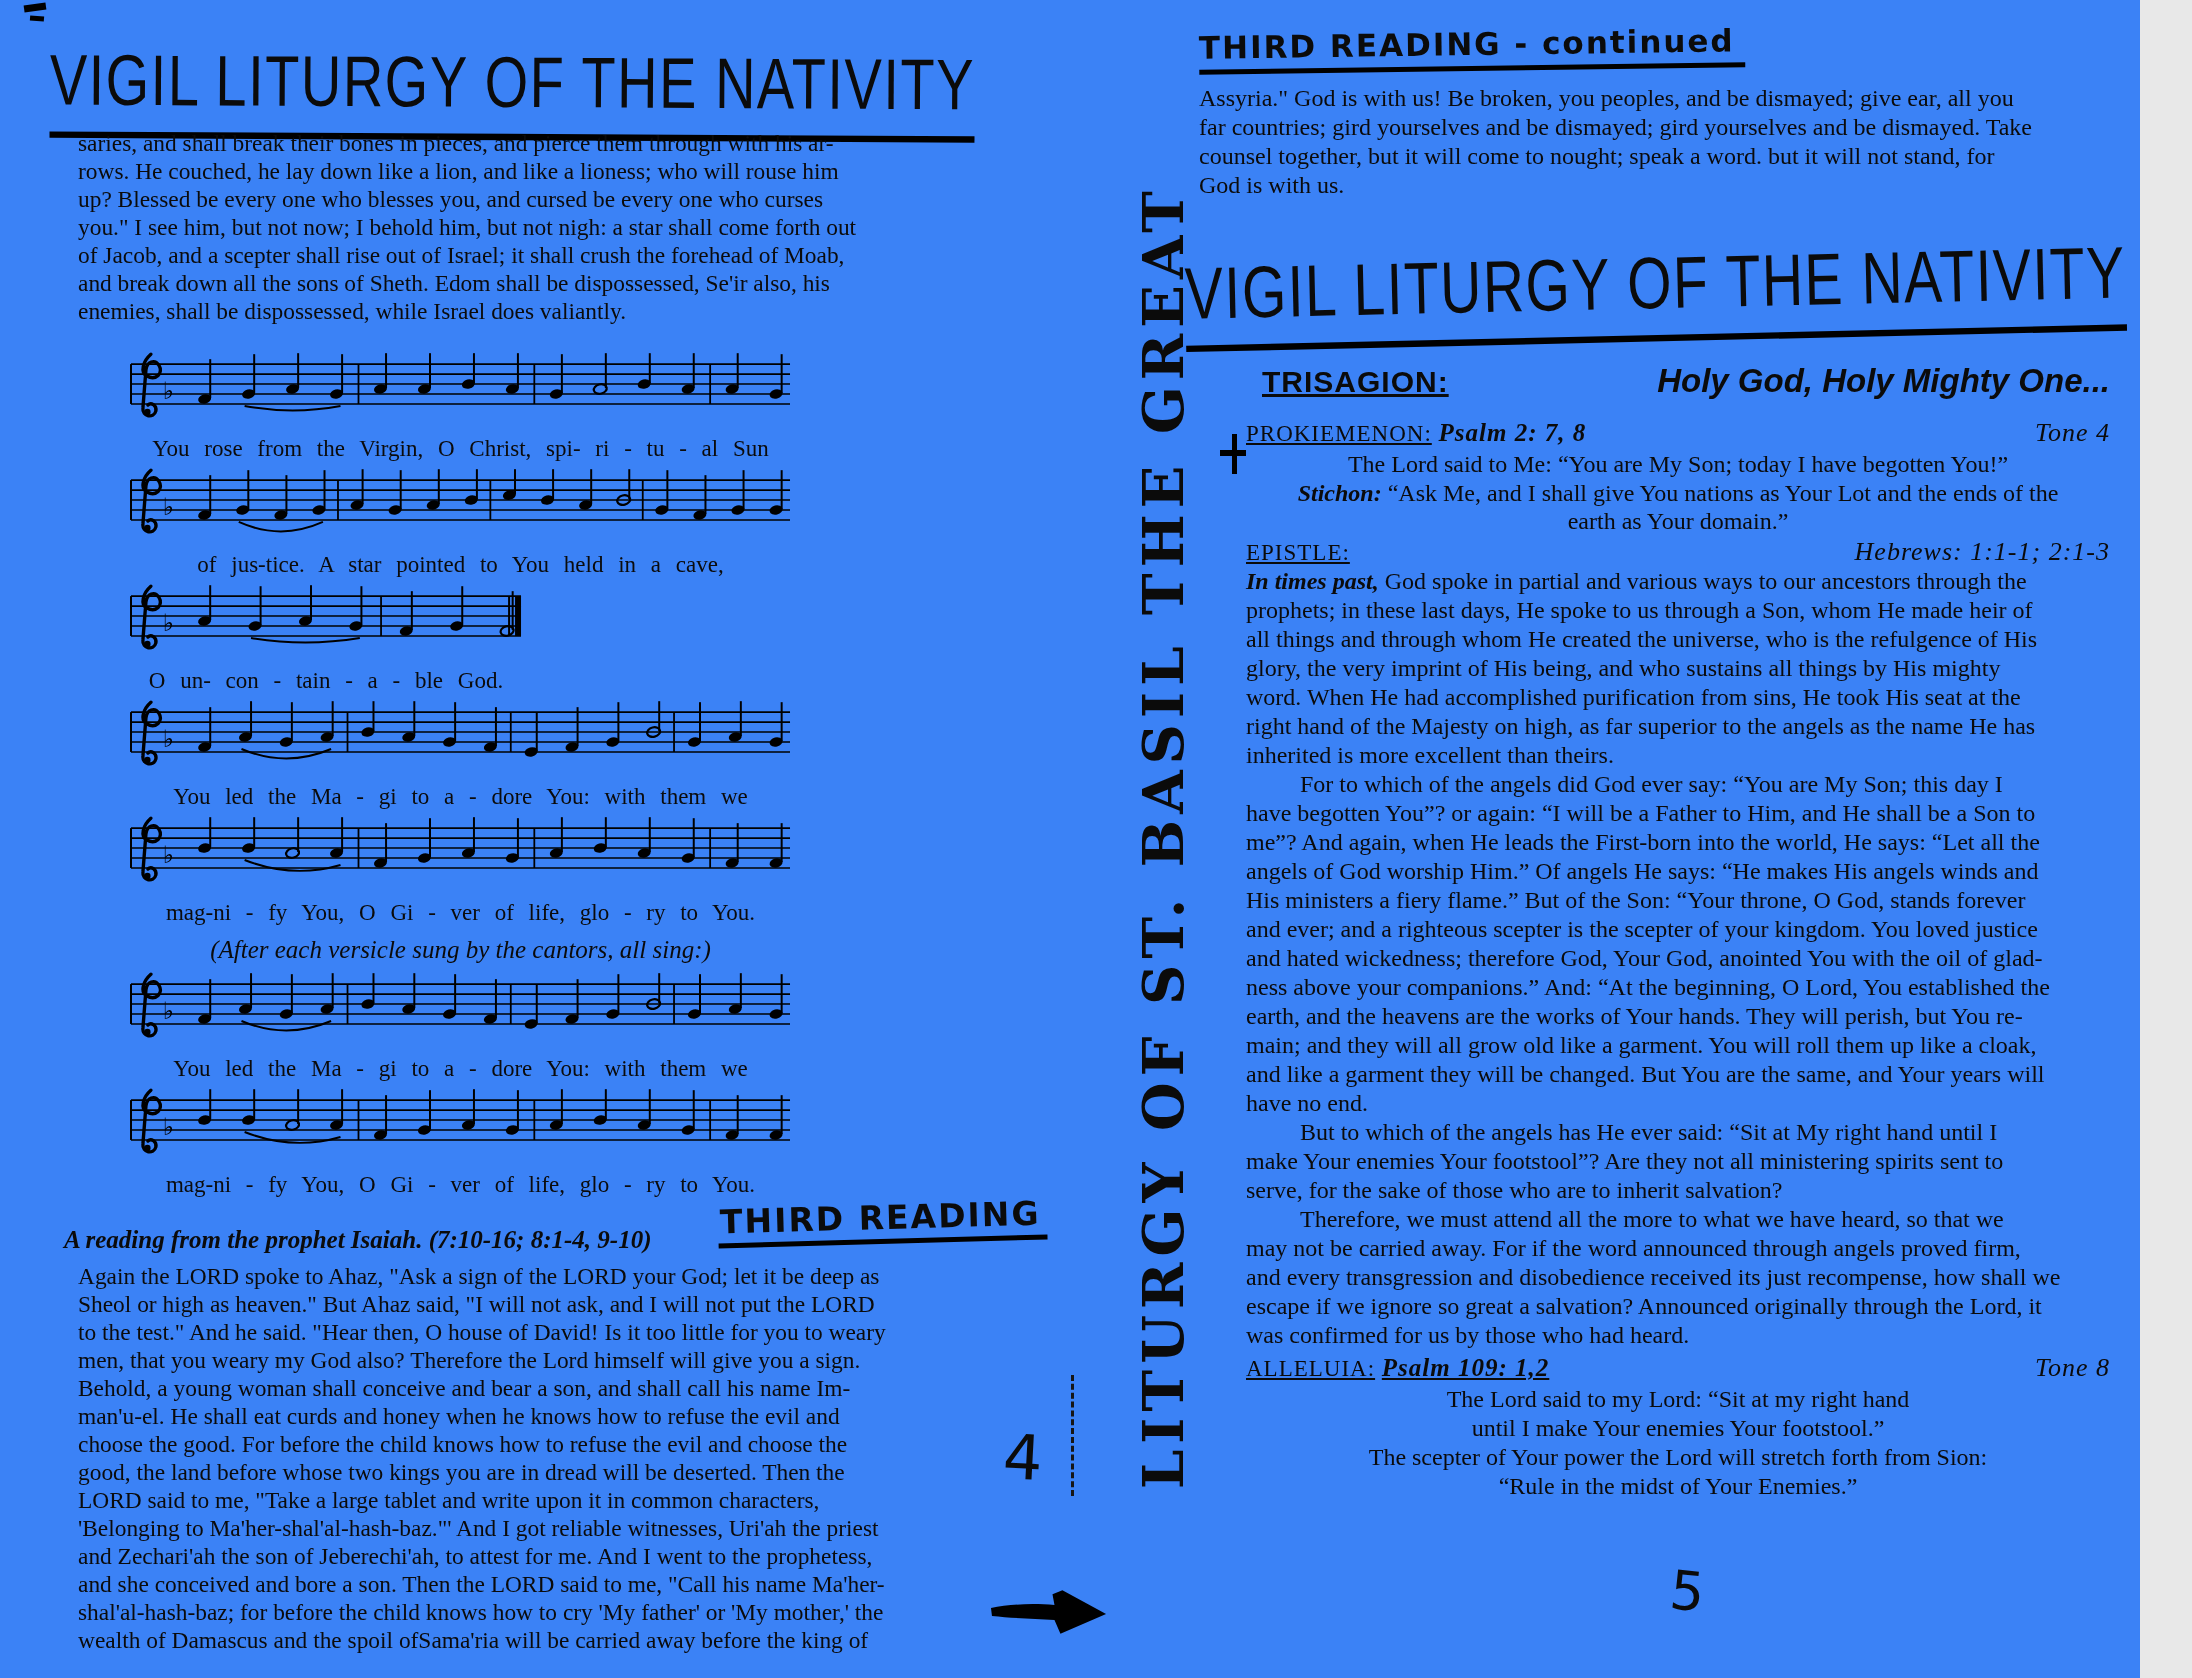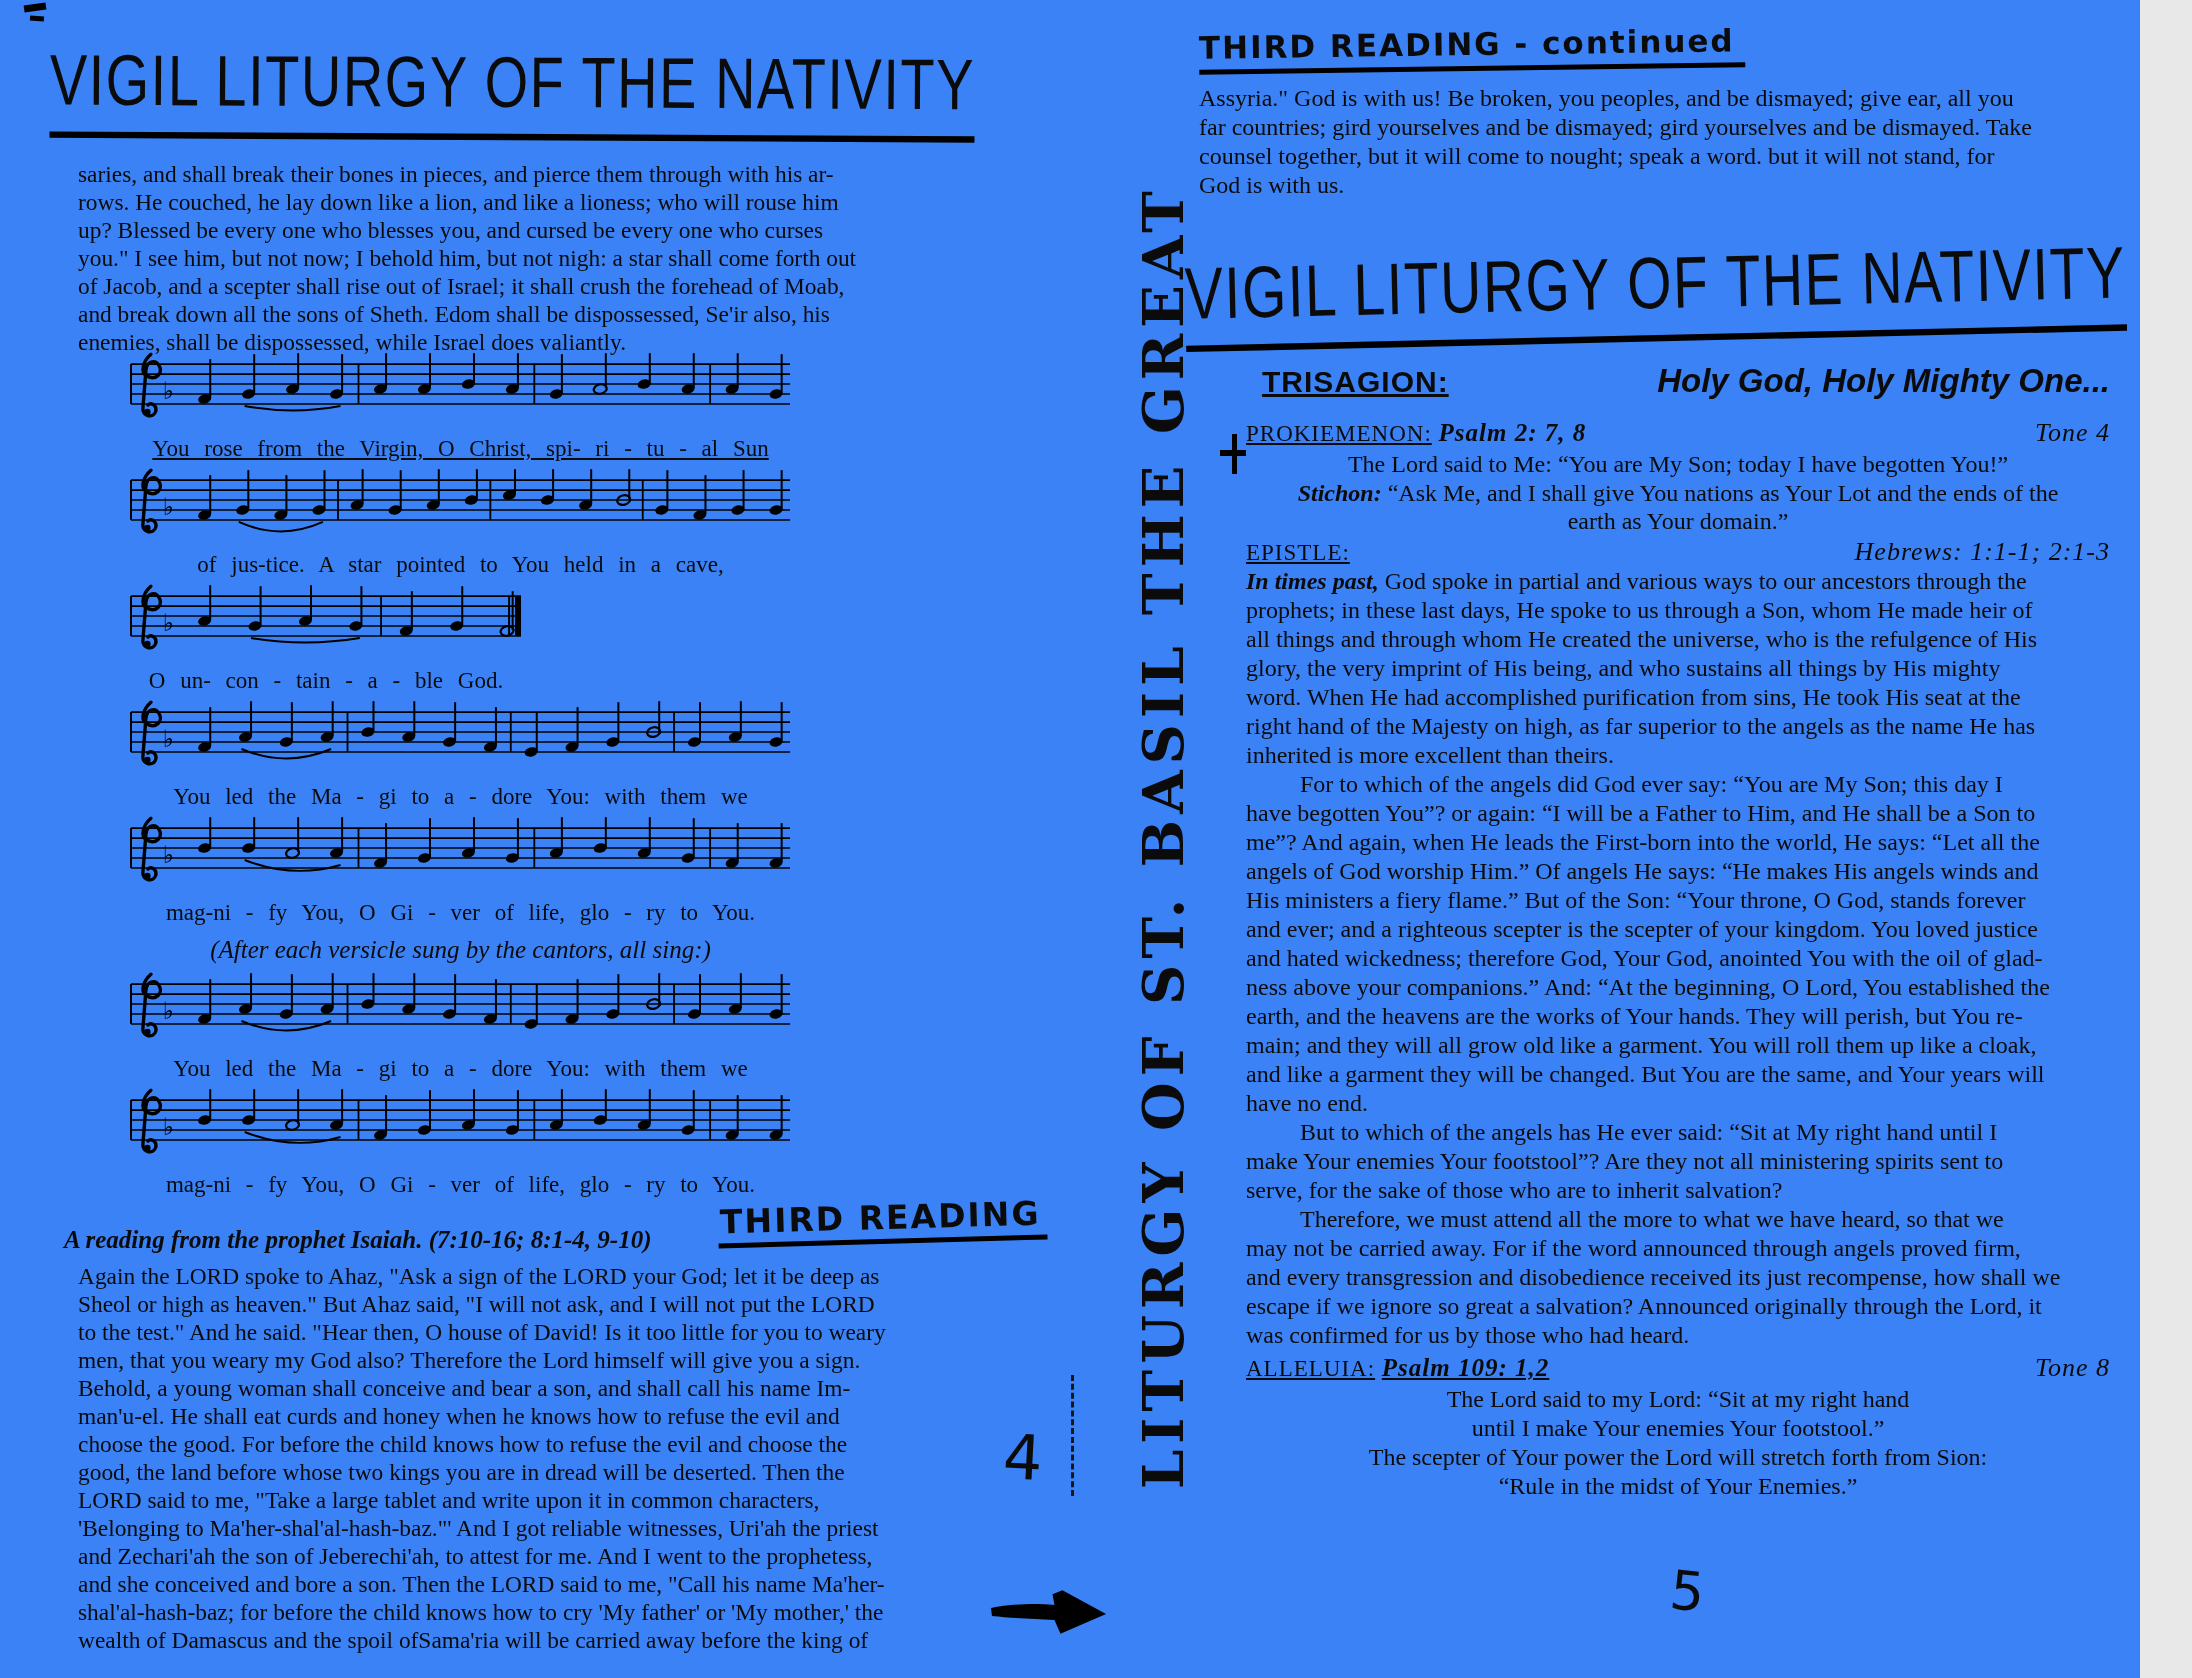--- a/index.html
+++ b/index.html
@@ -28,21 +28,21 @@
 <body>
 
 <div class="page">
 
   <div class="abs" style="left:24px;top:4px;width:22px;height:7px;background:#000;transform:rotate(-8deg);"></div>
   <div class="abs" style="left:30px;top:16px;width:14px;height:5px;background:#000;transform:rotate(5deg);"></div>
   <div class="abs" style="left:1071px;top:1375px;height:121px;border-left:3px dashed #161616;"></div>
 
   <div class="abs title" style="left:50px;top:38px;font-size:56px;transform:rotate(0.3deg) scaleY(1.28);">VIGIL LITURGY OF THE NATIVITY</div>
 
-  <div class="abs leftbody" style="left:78px;top:129px;width:856px;margin-top:31px;">
+  <div class="abs leftbody" style="left:78px;top:129px;width:856px;">
       <div class="tline">saries, and shall break their bones in pieces, and pierce them through with his ar-</div>
       <div class="tline">rows. He couched, he lay down like a lion, and like a lioness; who will rouse him</div>
       <div class="tline">up? Blessed be every one who blesses you, and cursed be every one who curses</div>
       <div class="tline">you." I see him, but not now; I behold him, but not nigh: a star shall come forth out</div>
       <div class="tline">of Jacob, and a scepter shall rise out of Israel; it shall crush the forehead of Moab,</div>
       <div class="tline">and break down all the sons of Sheth. Edom shall be dispossessed, Se'ir also, his</div>
       <div class="tline">enemies, shall be dispossessed, while Israel does valiantly.</div>
     </div>
 
   <div class="abs" id="music-block" style="left:127px;top:350px;width:697px;">
@@ -83,21 +83,21 @@
           <line x1="569.2923076923076" y1="38" x2="569.2923076923076" y2="3" stroke="#000" stroke-width="2"></line>
           <ellipse cx="607.8461538461539" cy="39" rx="6.6" ry="4.7" transform="rotate(-14 607.8461538461539 39)" fill="#000"></ellipse>
           <line x1="613.446153846154" y1="38" x2="613.446153846154" y2="3" stroke="#000" stroke-width="2"></line>
           <ellipse cx="652" cy="44" rx="6.6" ry="4.7" transform="rotate(-14 652 44)" fill="#000"></ellipse>
           <line x1="657.6" y1="43" x2="657.6" y2="4" stroke="#000" stroke-width="2"></line>
           <path d="M118.15384615384616 56 Q 166.30769230769232 65 214.46153846153848 56" fill="none" stroke="#000" stroke-width="2"></path>
           <line x1="232.53846153846155" y1="14" x2="232.53846153846155" y2="54" stroke="#000" stroke-width="1.8"></line>
           <line x1="409.15384615384613" y1="14" x2="409.15384615384613" y2="54" stroke="#000" stroke-width="1.8"></line>
           <line x1="585.7692307692307" y1="14" x2="585.7692307692307" y2="54" stroke="#000" stroke-width="1.8"></line>
         </svg>
-        <div class="lyr" style="width: 667px; text-decoration: underline;">You rose from the Virgin, O Christ, spi- ri - tu - al Sun</div>
+        <div class="lyr" style="width: 667px;">You rose from the Virgin, O Christ, spi- ri - tu - al Sun</div>
       </div>
       <div style="margin-bottom: 4px;">
         <svg width="667" height="86" class="musicstaff" viewBox="0 0 670 86">
           <line x1="4" y1="14" x2="666" y2="14" stroke="#000" stroke-width="1.6"></line>
           <line x1="4" y1="24" x2="666" y2="24" stroke="#000" stroke-width="1.6"></line>
           <line x1="4" y1="34" x2="666" y2="34" stroke="#000" stroke-width="1.6"></line>
           <line x1="4" y1="44" x2="666" y2="44" stroke="#000" stroke-width="1.6"></line>
           <line x1="4" y1="54" x2="666" y2="54" stroke="#000" stroke-width="1.6"></line>
           <line x1="4" y1="14" x2="4" y2="54" stroke="#000" stroke-width="2"></line>
           <path d="M24 4 C16 11 13 22 20 26 C29 31 37 23 32 15 C28 9 20 11 19 20 L16 58 C15 67 27 69 29 61 C30 55 24 52 21 55" fill="none" stroke="#000" stroke-width="3.4" stroke-linecap="round"></path>

